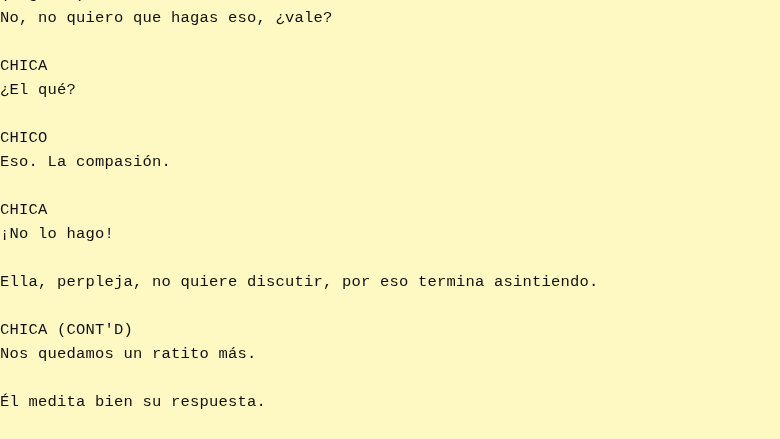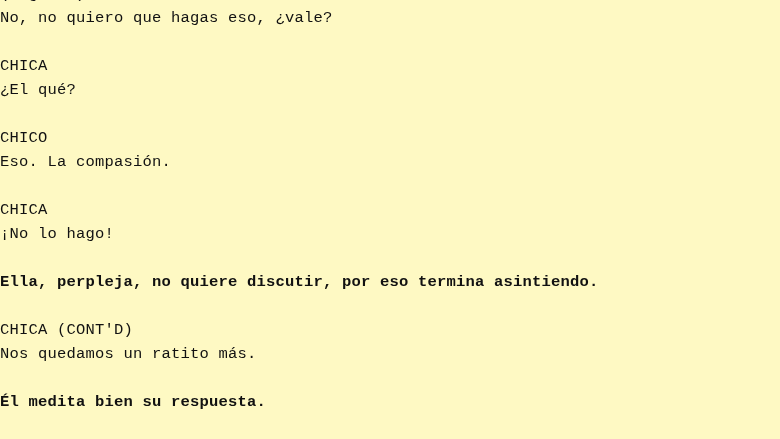--- a/index.html
+++ b/index.html
@@ -35,21 +35,20 @@
   .block {
     margin: 0;
   }
   .spacer {
     height: 24px;
   }
   
   .action {
     margin-left: 132px;
     margin-right: 20px;
-    font-weight: bold;
   }
   .character {
     margin-left: 340px;
   }
   .parenthetical {
     margin-left: 277px;
   }
   .dialogue {
     margin-left: 234px;
     margin-right: 120px;

